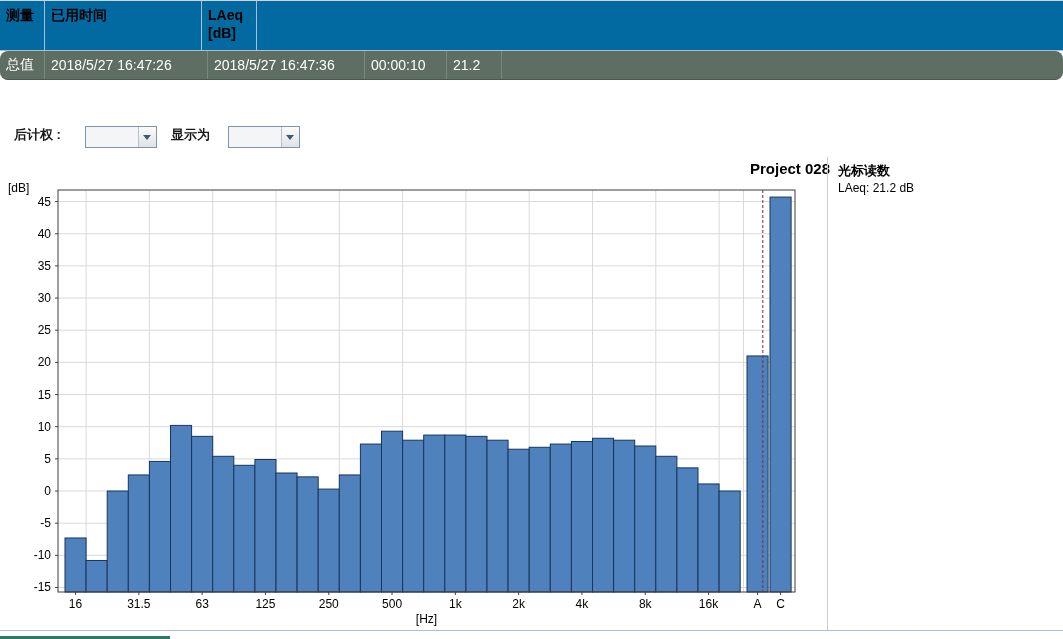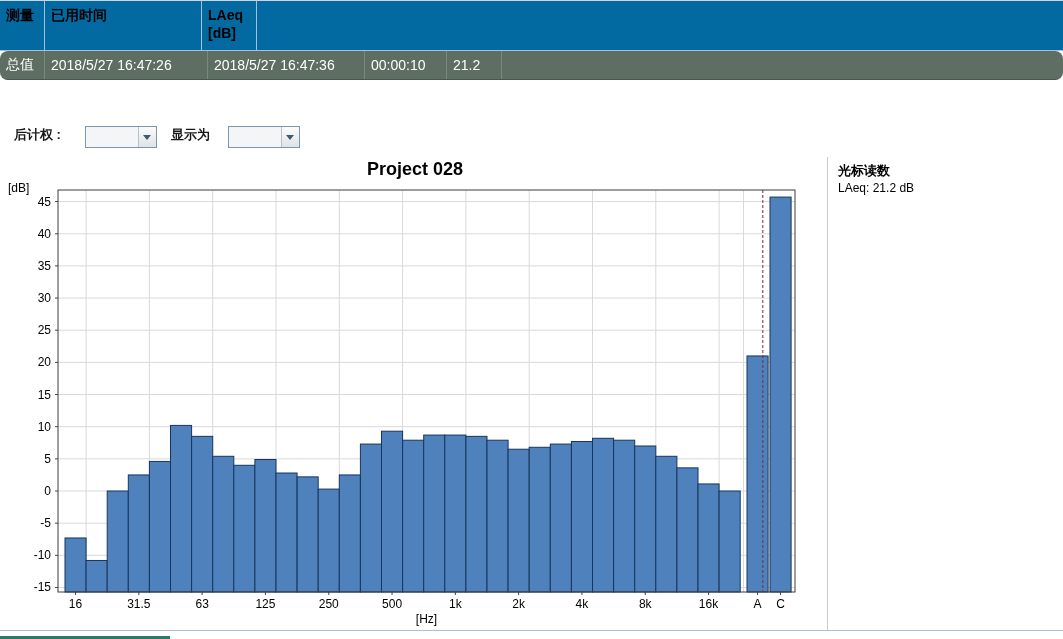--- a/index.html
+++ b/index.html
@@ -39,21 +39,21 @@
   .combo-btn{
     width:17px;display:flex;align-items:center;justify-content:center;
     background:linear-gradient(#fbfbfb,#dfe3e6);border-left:1px solid #b4c2cc;
   }
   .arrow{
     width:0;height:0;border-left:4px solid transparent;border-right:4px solid transparent;
     border-top:5px solid #3e5a72;
   }
   
   .chart-panel{position:absolute;top:158px;left:0;width:830px;}
-  .chart-title{width:830px;height:22px;line-height:22px;text-align:center;font-size:18px;font-weight:bold;}
+  .chart-title{width:830px;height:22px;line-height:22px;text-align:right;font-size:15px;font-weight:bold;}
   svg{display:block;font-family:"Liberation Sans",sans-serif;}
   .v-divider{position:absolute;top:157px;left:827px;width:1px;height:473px;background:#cccccc;}
   
   .cursor-panel{position:absolute;top:163px;left:838px;}
   .cursor-title{font-size:13px;font-weight:bold;line-height:15px;}
   .cursor-value{font-size:12px;margin-top:3px;}
   
   .bottom-line{position:absolute;top:630px;left:0;width:1063px;height:0;border-top:1px solid #aebfca;}
   .bottom-teal{position:absolute;top:636px;left:0;width:170px;height:3px;background:#2d7a69;}
 </style>

